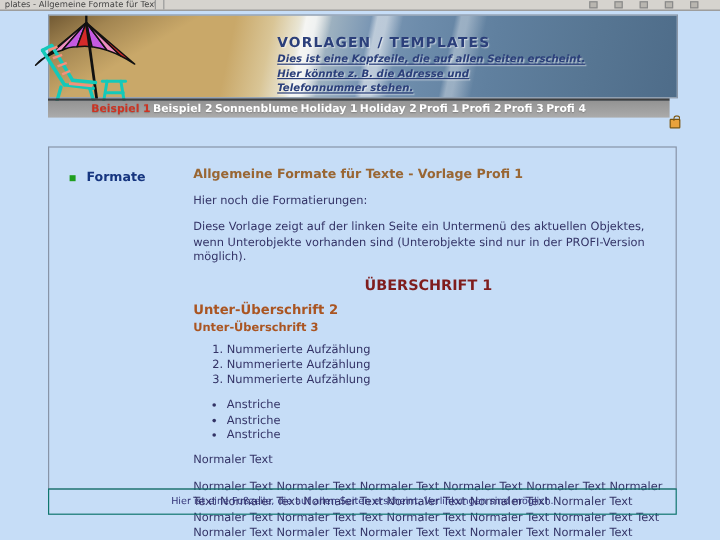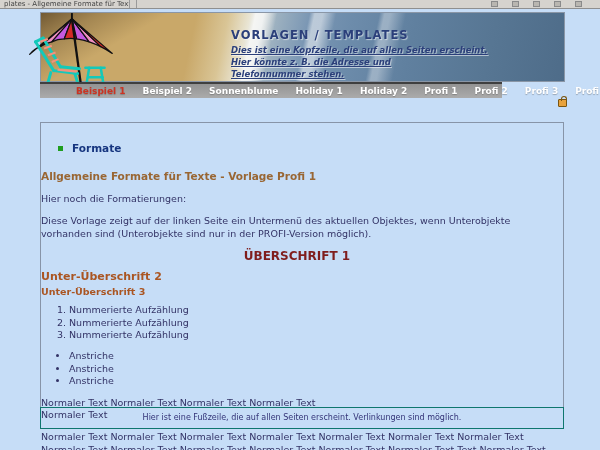--- a/index.html
+++ b/index.html
@@ -30,41 +30,41 @@
   }
   .header-text { position:absolute; left:190px; top:15px; width:300px; text-align:left;
     color:#2b3f7a; text-shadow:1px 1px 1px rgba(255,255,255,.55); }
   .header-title { font-size:11.5px; font-weight:bold; letter-spacing:1px; margin-bottom:3px; }
   .header-sub { font-size:8.5px; font-weight:bold; font-style:italic; text-decoration:underline; line-height:1.4; }
 
   
   .umbrella { position:absolute; left:22px; top:0px; width:96px; height:82px; }
 
   
-  .tabbar { position:absolute; left:40px; top:73px; width:462px; height:16px;
+  .tabbar { position:absolute; left:40px; top:73px; width:518px; height:16px;
     background:linear-gradient(#939393,#ababab); border-top:2px solid #3f3f3f;
-    display:flex; align-items:center; gap:17px; padding-left:36px; }
+    display:flex; align-items:center; gap:2px; padding-left:36px; }
   .tab { font-size:9px; font-weight:bold; color:#ffffff; white-space:nowrap; cursor:default;
     text-shadow:0 1px 1px rgba(80,80,80,.4); }
   .tab.active { color:#cc3322; }
 
   
   .subnav { position:absolute; left:40px; top:94px; width:525px; height:14px;
     display:flex; gap:16px; padding-left:50px; }
   .subnav-item { font-size:8.5px; font-weight:bold; color:#ffffff; white-space:nowrap; }
 
   
   .lock { position:absolute; left:558px; top:90px; width:9px; height:8px;
     background:#e8a23c; border:1px solid #7a5510; border-radius:1px; }
   .lock::before { content:""; position:absolute; left:1.5px; top:-4px; width:4px; height:4px;
     border:1.5px solid #7a5510; border-bottom:none; border-radius:3px 3px 0 0; }
 
   
   .mainbox { position:absolute; left:40px; top:113px; width:524px; height:286px;
-    border:1px solid #8794a8; display:flex;flex-direction:column; }
+    border:1px solid #8794a8; display:flex; }
   .side-col { width:120px; padding-top:19px; }
   .side-item { display:flex; align-items:center; gap:9px; padding-left:17px; cursor:pointer; }
   .side-bullet { width:5px; height:5px; background:#1f9e1f; }
   .side-label { font-size:10.5px; font-weight:bold; color:#16357f; }
   .main-col { flex:1; padding:16px 10px 0 0; }
 
   .h-main { color:#996633; font-weight:bold; font-size:10.5px; margin-bottom:11px; }
   .para { color:#333366; font-size:9.5px; line-height:1.35; margin-bottom:9px; }
   .h1-big { text-align:center; color:#7f1d1d; font-weight:bold; font-size:12px; margin:4px 0 7px; }
   .h2-sub { color:#aa5522; font-weight:bold; font-size:11px; margin-bottom:3px; }
@@ -176,21 +176,20 @@
         <li>Nummerierte Aufzählung</li>
         <li>Nummerierte Aufzählung</li>
         <li>Nummerierte Aufzählung</li>
       </ol>
       <ul class="dot-list">
         <li>Anstriche</li>
         <li>Anstriche</li>
         <li>Anstriche</li>
       </ul>
       <div class="para" style="margin-bottom:9px;">
-        <div>Normaler Text Normaler Text Normaler Text Normaler Text</div>
         <div>Normaler Text</div>
       </div>
       <div class="para">Normaler Text Normaler Text Normaler Text Normaler Text Normaler Text Normaler Text Normaler Text Normaler Text Normaler Text Normaler Text Normaler Text Normaler Text Normaler Text Text Normaler Text Normaler Text Normaler Text Text Normaler Text Normaler Text Normaler Text Text Normaler Text Normaler Text Normaler Text Text Normaler Text Normaler Text Normaler Text Text Normaler Text Normaler Text Normaler Text Text Normaler Text Normaler Text</div>
     </div>
   </div>
 
   <div class="footerbox">
     <div class="footer-text">Hier ist eine Fußzeile, die auf allen Seiten erscheint. Verlinkungen sind möglich.</div>
   </div>
 

